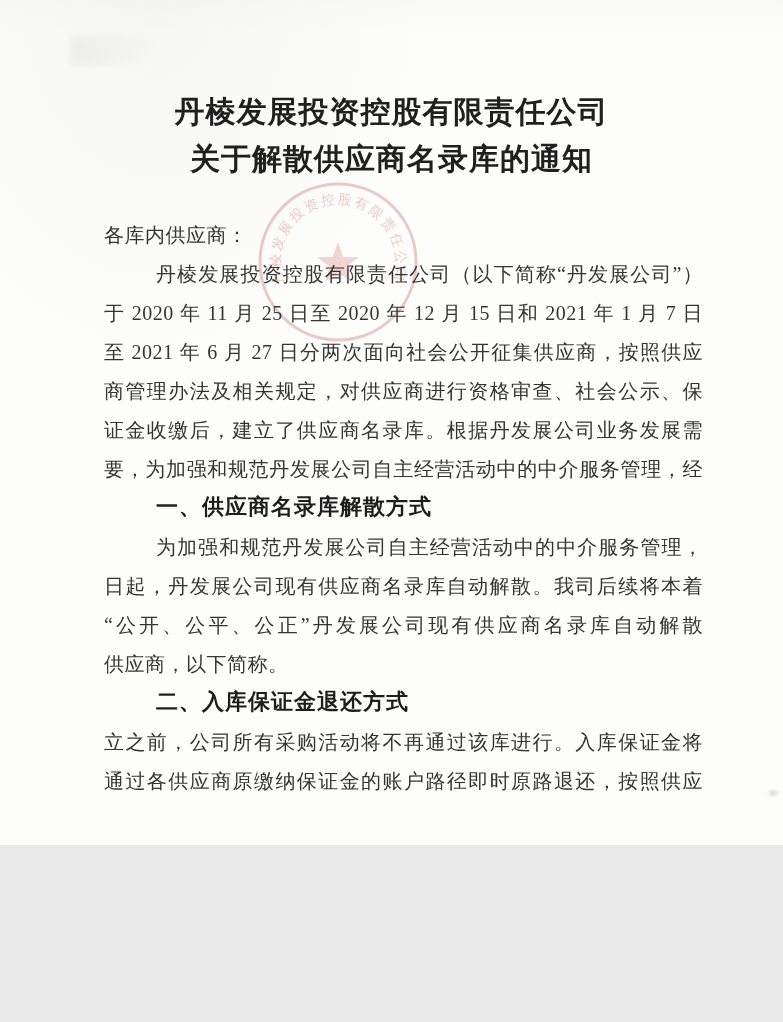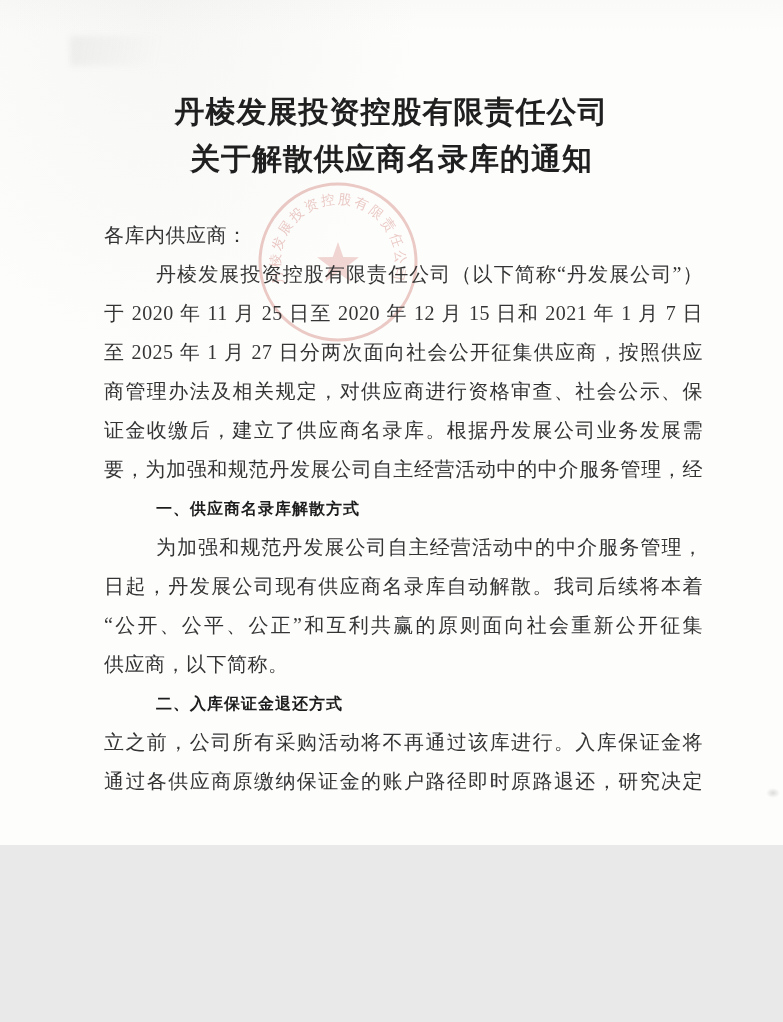--- a/index.html
+++ b/index.html
@@ -33,23 +33,23 @@
     height:39px;
     overflow:hidden;
     letter-spacing:0.5px;
   }
   .line.justify {
     text-align:justify;
     text-align-last:justify;
   }
   .line.indent { padding-left:52px; }
   .block.heading .line {
-    font-family:Liberation Serif, serif;
+    font-family:Liberation Mono, monospace;
     font-weight:bold;
-    font-size:16px;
+    font-size:22px;
     color:#1d1d1d;
     letter-spacing:1px;
   }
   
   .seal {
     position:absolute; left:254px; top:178px;
     width:168px; height:168px;
     opacity:0.62;
     mix-blend-mode:multiply;
     pointer-events:none;
@@ -91,40 +91,40 @@
     </text>
   </svg>
 
   <div class="doc-body">
       <div class="block greeting">
         <div class="line">各库内供应商：</div>
       </div>
       <div class="block paragraph">
         <div class="line indent justify">丹棱发展投资控股有限责任公司（以下简称“丹发展公司”）</div>
         <div class="line justify">于 2020 年 11 月 25 日至 2020 年 12 月 15 日和 2021 年 1 月 7 日</div>
-        <div class="line justify">至 2025 年 1 月 27 日分两次面向社会公开征集供应商，按照供应</div>
+        <div class="line justify">至 2021 年 6 月 27 日分两次面向社会公开征集供应商，按照供应</div>
         <div class="line justify">商管理办法及相关规定，对供应商进行资格审查、社会公示、保</div>
         <div class="line justify">证金收缴后，建立了供应商名录库。根据丹发展公司业务发展需</div>
         <div class="line justify">要，为加强和规范丹发展公司自主经营活动中的中介服务管理，经</div>
       </div>
       <div class="block heading">
         <div class="line indent">一、供应商名录库解散方式</div>
       </div>
       <div class="block paragraph">
         <div class="line indent justify">为加强和规范丹发展公司自主经营活动中的中介服务管理，</div>
         <div class="line justify">日起，丹发展公司现有供应商名录库自动解散。我司后续将本着</div>
-        <div class="line justify">“公开、公平、公正”和互利共赢的原则面向社会重新公开征集</div>
+        <div class="line justify">“公开、公平、公正”丹发展公司现有供应商名录库自动解散</div>
         <div class="line">供应商，以下简称。</div>
       </div>
       <div class="block heading">
         <div class="line indent">二、入库保证金退还方式</div>
       </div>
       <div class="block paragraph">
         <div class="line justify">立之前，公司所有采购活动将不再通过该库进行。入库保证金将</div>
-        <div class="line justify">通过各供应商原缴纳保证金的账户路径即时原路退还，研究决定</div>
+        <div class="line justify">通过各供应商原缴纳保证金的账户路径即时原路退还，按照供应</div>
       </div>
     </div>
 
   <div class="artifact a1"></div>
   <div class="artifact a2"></div>
   <div class="artifact a3"></div>
 
 </div>
 
 </body></html>

